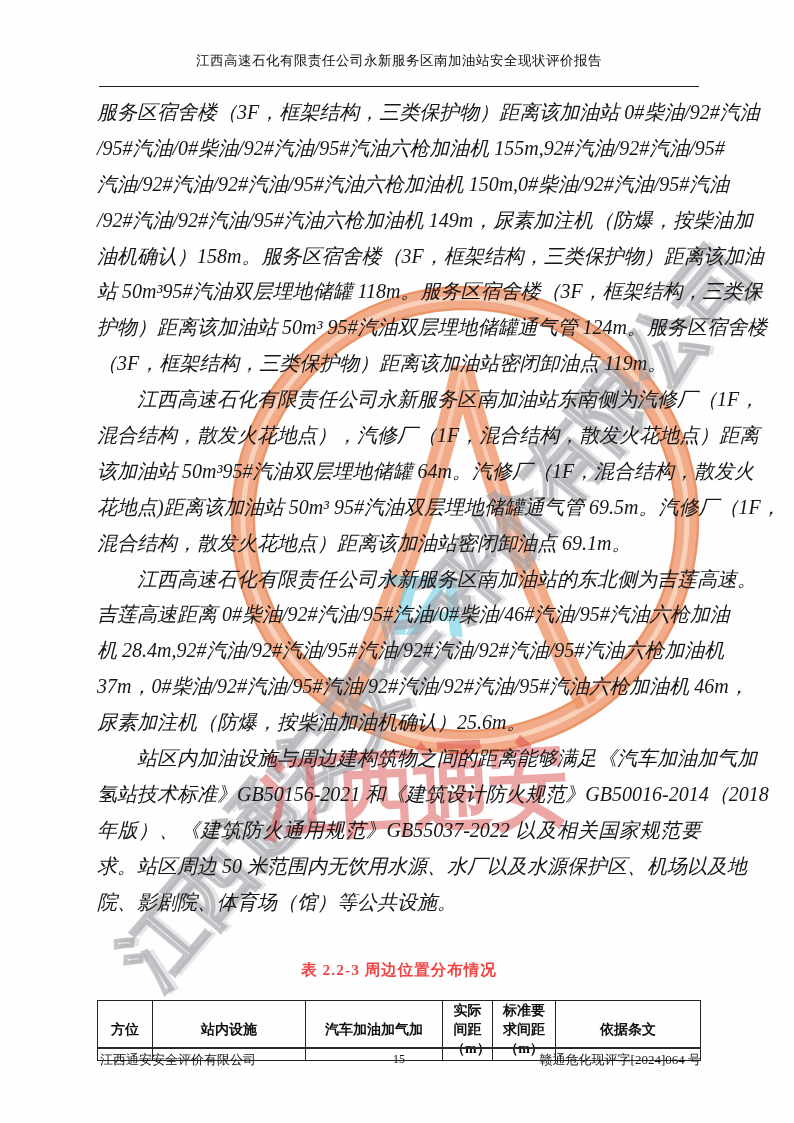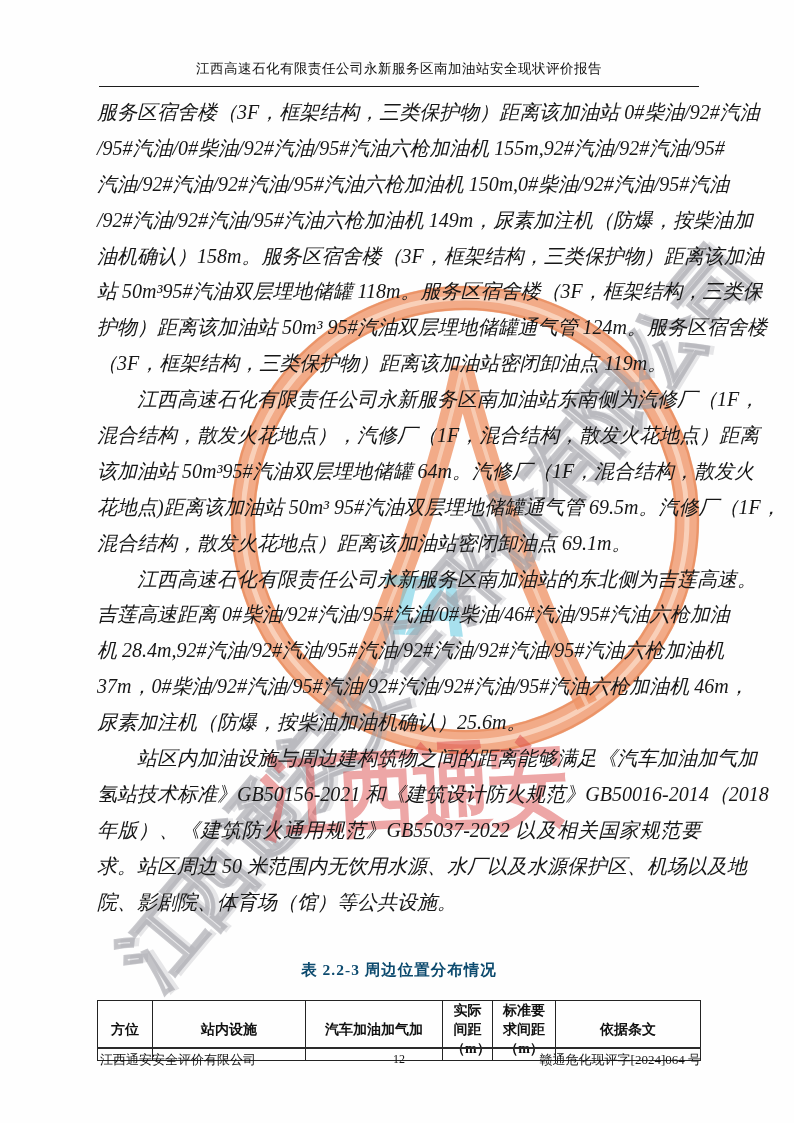--- a/index.html
+++ b/index.html
@@ -29,36 +29,36 @@
   .wm-ta {
     position:absolute; left:378px; top:556px; white-space:nowrap;
     font-size:86px; font-weight:bold; font-style:italic; letter-spacing:-16px;
     color:rgba(110,205,226,0.60); transform:rotate(2deg);
     font-family:"Liberation Sans", sans-serif;
   }
   .wm-svg { position:absolute; left:225px; top:280px; }
   
   .content { position:absolute; inset:0; z-index:1; }
   .hdr-title {
-    position:absolute; top:60px; left:97px; width:604px;
+    position:absolute; top:52px; left:97px; width:604px;
     text-align:center; font-size:13.5px; color:#101010; letter-spacing:0.5px;
   }
   .hdr-rule { position:absolute; top:86px; left:99px; width:600px; height:0;
     border-top:1.5px solid #1c1c1c; }
   .body-lines { position:absolute; top:95px; left:97px; width:604px; }
   .bline {
     height:35.9px; line-height:35.9px; font-size:20px;
     text-align:justify; text-align-last:justify; white-space:nowrap;
     overflow:visible; color:#161616;font-style:italic;
   }
   .bline.pend { text-align-last:left; white-space:normal; }
   .bline.ind { text-indent:40px; }
   .tbl-caption {
     position:absolute; top:960px; left:97px; width:604px;
-    text-align:center; font-size:15.5px; font-weight:bold; color:#0c4a6e;
+    text-align:center; font-size:15.5px; font-weight:bold; color:#ef4444;
     letter-spacing:1px;
   }
   table.ptable {
     position:absolute; top:1000px; left:97px; width:604px;
     border-collapse:collapse; table-layout:fixed;
   }
   .ptable th {
     border:1.6px solid #232323; font-size:14px; font-weight:bold;
     color:#101010; text-align:center; vertical-align:middle;
     height:45px; line-height:1.35; padding:1px 8px;
@@ -133,18 +133,18 @@
             <th class="c3">实际间距（m）</th>
             <th class="c4">标准要求间距（m）</th>
             <th class="c5">依据条文</th>
           </tr>
       </thead>
     </table>
 
     <div class="ftr-rule"></div>
     <div class="ftr">
       <span class="ftr-left">江西通安安全评价有限公司</span>
-      <span class="ftr-page">12</span>
+      <span class="ftr-page">15</span>
       <span class="ftr-right">赣通危化现评字[2024]064 号</span>
     </div>
 
   </div>
 </div>
 
 </body></html>

